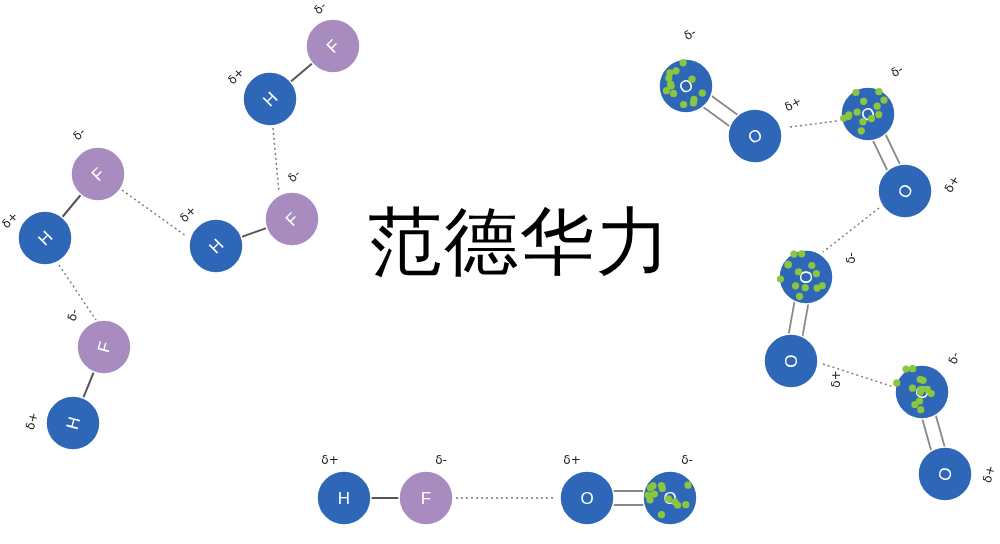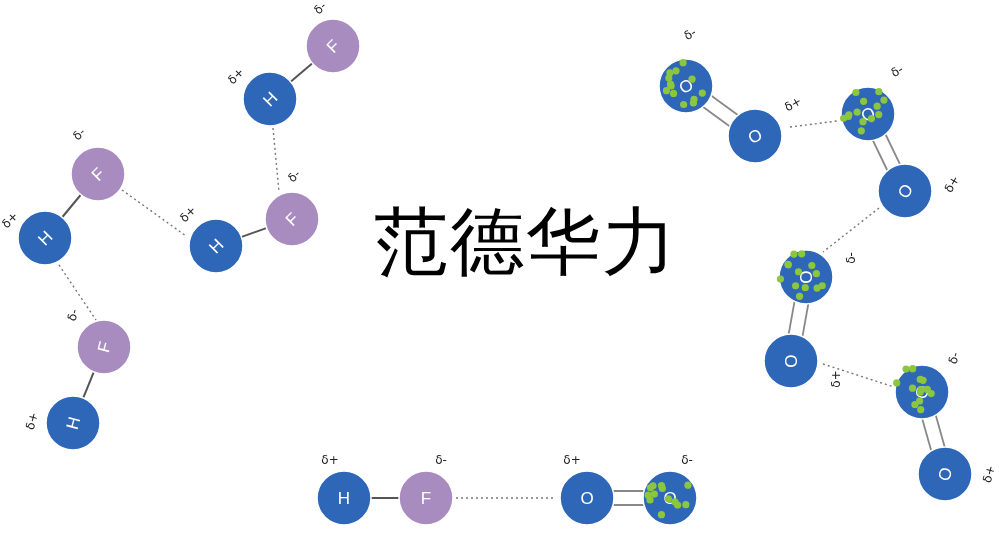--- a/index.html
+++ b/index.html
@@ -1,19 +1,19 @@
 <!DOCTYPE html>
 <html><head>
 <meta charset="utf-8">
 <style>
   html, body { margin: 0; padding: 0; background: #ffffff; }
   body { width: 1000px; height: 544px; position: relative; overflow: hidden;
          font-family: "DejaVu Sans", sans-serif; }
   #stage { position: absolute; left: 0; top: 0; width: 1000px; height: 544px; }
-  .title { position: absolute; left: 368px; top: 196px; width: 310px; text-align: right;
+  .title { position: absolute; left: 368px; top: 196px; width: 310px; text-align: left;
            font-family: "DejaVu Sans", sans-serif; font-size: 74px; line-height: 90px;
            color: #000; letter-spacing: 2px; }
 </style>
 </head>
 <body>
 
 <div id="stage">
   <svg id="diagram-svg" width="1000" height="544" viewBox="0 0 1000 544">
     <g id="interactions-layer">
         <line x1="273" y1="128" x2="279" y2="192" stroke="#777777" stroke-width="1.4" stroke-dasharray="2 3"></line>

